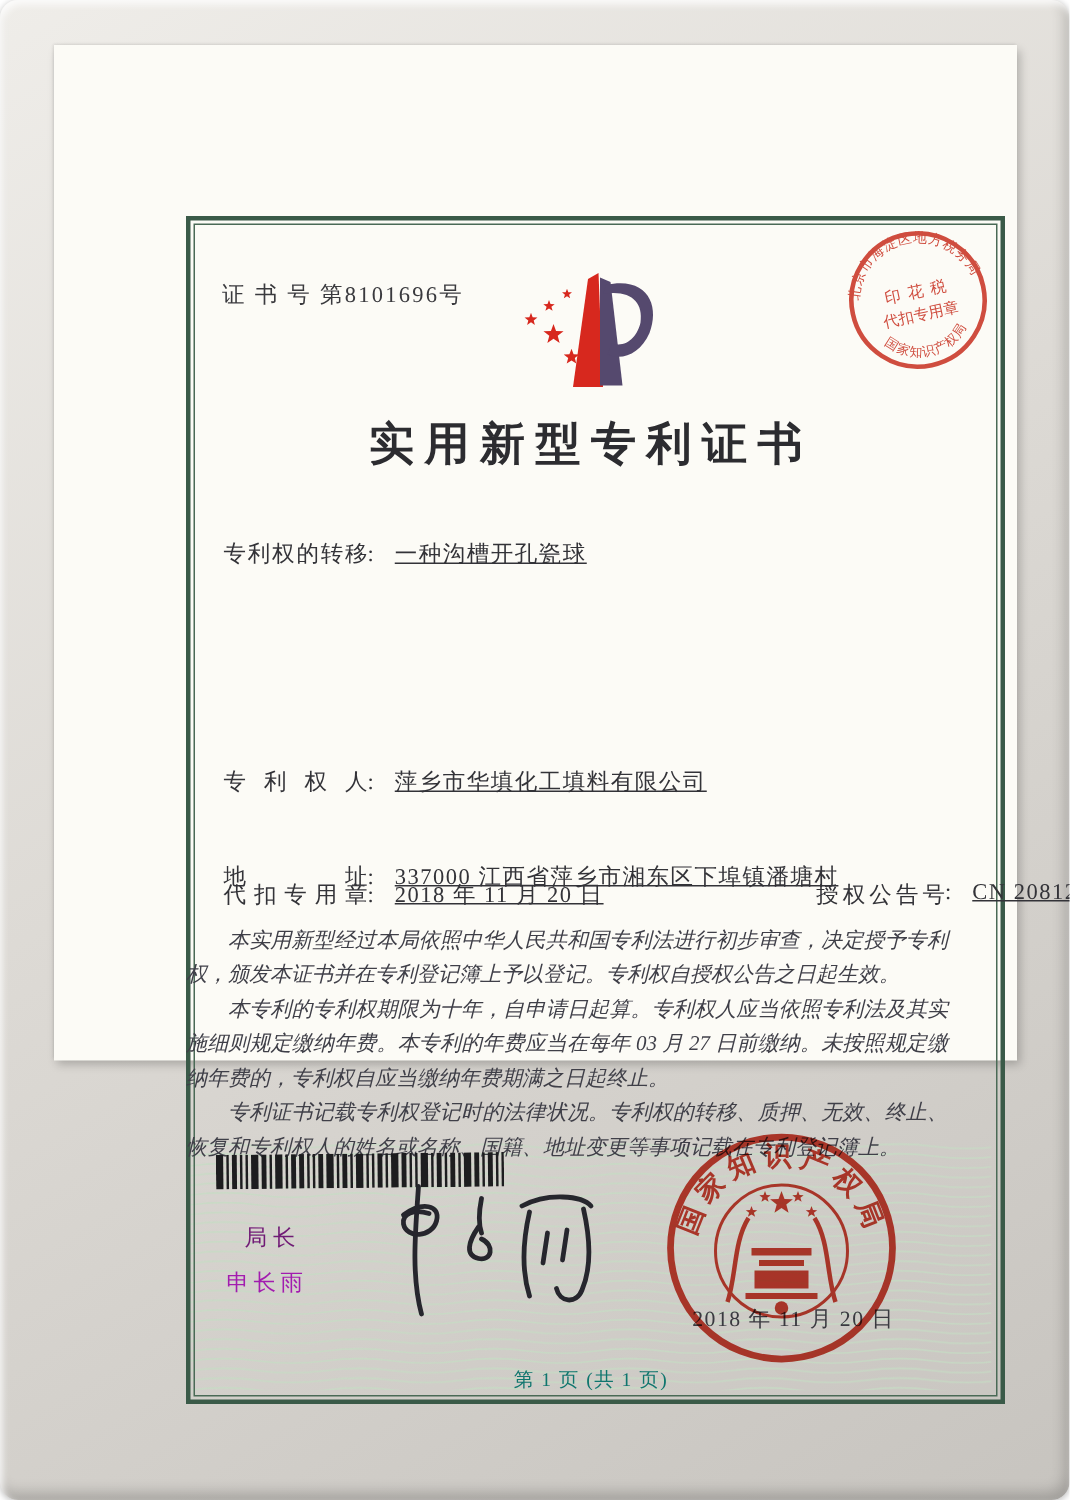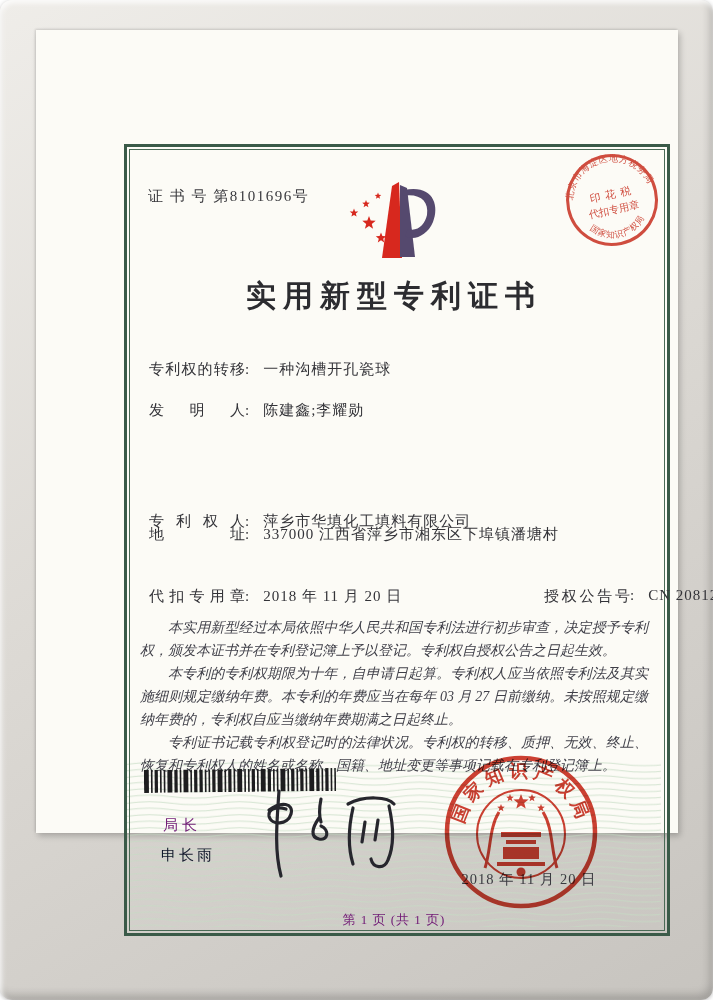--- a/index.html
+++ b/index.html
@@ -3,51 +3,51 @@
 <meta charset="utf-8">
 <style>
   html,body{margin:0;padding:0;background:#ffffff;}
   .page{position:relative;width:713px;height:1000px;overflow:hidden;
         font-family:"Liberation Serif","DejaVu Serif",serif;color:#2e2e33;}
   .frame{position:absolute;inset:0;border-radius:12px;
          background:linear-gradient(150deg,#efede9 0%,#ddDAd5 45%,#c7c4bf 100%);
          box-shadow:inset 2px 3px 5px rgba(255,255,255,.85),
                     inset -3px -5px 9px rgba(0,0,0,.20),
                     0 1px 4px rgba(0,0,0,.25);}
-  .paper{position:absolute;left:36px;top:30px;width:642px;height:803px;
+  .paper{position:absolute;left:36px;top:30px;width:642px;height:677px;
          background:#fcfbf6;
          box-shadow:-1px -1px 2px rgba(0,0,0,.12), 2px 3px 6px rgba(0,0,0,.22);}
   .gborder{position:absolute;left:88px;top:114px;width:540px;height:786px;
            border:3px solid #3a5a48;}
   .gborder::after{content:'';position:absolute;inset:2px;border:1px solid #4a6a56;}
   .certno{position:absolute;left:112px;top:157px;font-size:15px;letter-spacing:1.5px;color:#3a3a3e;}
   .title{position:absolute;left:88px;top:246px;width:540px;text-align:center;
          font-size:30px;font-weight:600;letter-spacing:7px;color:#2c2c30;}
   .field-row{position:absolute;left:113px;font-size:15px;white-space:nowrap;color:#333338;}
   .flabel{display:inline-block;width:96px;text-align:justify;text-align-last:justify;vertical-align:top;}
   .fcolon{display:inline-block;margin-right:14px;}
-  .fvalue{letter-spacing:1px;}
+  .fvalue{letter-spacing:1px;text-decoration:underline;}
   .grant-right{position:absolute;left:395px;top:0;}
   .grant-right .flabel{width:86px;}
-  .body-text{position:absolute;left:104px;top:586px;width:508px;
+  .body-text{position:absolute;left:88px;top:586px;width:508px;
              font-size:14px;line-height:23px;font-style:italic;color:#3f3f48;text-align:justify;}
   .body-text p{margin:0;text-indent:2em;}
   .waveband{position:absolute;left:91px;top:731px;width:534px;height:166px;opacity:.8;}
   .barcode{position:absolute;left:108px;top:739px;width:192px;height:23px;transform:rotate(-.6deg);}
   .officer-title{position:absolute;left:127px;top:786px;font-size:15px;letter-spacing:4px;color:#701a75;}
-  .officer-name{position:absolute;left:125px;top:816px;font-size:15px;letter-spacing:3px;color:#0f172a;}
+  .officer-name{position:absolute;left:115px;top:816px;font-size:15px;letter-spacing:3px;color:#a21caf;}
   .signature{position:absolute;left:205px;top:750px;width:170px;height:100px;}
   .seal-date{position:absolute;left:423px;top:840px;width:140px;text-align:center;
              font-size:14.5px;letter-spacing:1px;color:#3a3a40;z-index:2;}
   .seal{position:absolute;left:395px;top:714px;width:180px;height:177px;z-index:3;
         mix-blend-mode:multiply;opacity:.94;}
   .taxstamp{position:absolute;left:527px;top:121px;width:98px;height:98px;
             transform:rotate(-12deg);mix-blend-mode:multiply;opacity:.88;z-index:3;}
   .footer-page{position:absolute;left:88px;top:881px;width:540px;text-align:center;
-               font-size:13px;letter-spacing:1px;color:#701a75;}
+               font-size:13px;letter-spacing:1px;color:#0f766e;}
   .logo{position:absolute;left:300px;top:148px;width:110px;height:85px;}
   svg text{font-family:"Liberation Serif","DejaVu Serif",serif;}
 </style>
 </head>
 <body>
 
 <div class="page">
   <div class="frame"></div>
   <div class="paper">
 
@@ -91,27 +91,24 @@
       </text>
       <text x="48" y="46" text-anchor="middle" font-size="10.5" fill="#cc3526" letter-spacing="1">印 花 税</text>
       <text x="48" y="61" text-anchor="middle" font-size="10" fill="#cc3526">代扣专用章</text>
     </svg>
 
     <div class="title">实用新型专利证书</div>
 
     <div class="field-row" style="top:330px">
       <span class="flabel">专利权的转移</span><span class="fcolon">:</span><span class="fvalue">一种沟槽开孔瓷球</span>
     </div>
-    <div class="field-row" style="top:371px">
-      <span class="flabel">发明人</span><span class="fcolon">:</span><span class="fvalue">陈建鑫;李耀勋</span>
-    </div>
     <div class="field-row" style="top:482px">
       <span class="flabel">专利权人</span><span class="fcolon">:</span><span class="fvalue">萍乡市华填化工填料有限公司</span>
     </div>
-    <div class="field-row" style="top:495px">
+    <div class="field-row" style="top:545px">
       <span class="flabel">地址</span><span class="fcolon">:</span><span class="fvalue">337000 江西省萍乡市湘东区下埠镇潘塘村</span>
     </div>
 
     <div class="field-row" style="top:557px;width:500px">
       <span class="flabel">代扣专用章</span><span class="fcolon">:</span><span class="fvalue">2018 年 11 月 20 日</span>
       <span class="grant-right">
         <span class="flabel">授权公告号</span><span class="fcolon">:</span><span class="fvalue">CN 208120809 U</span>
       </span>
     </div>
 

